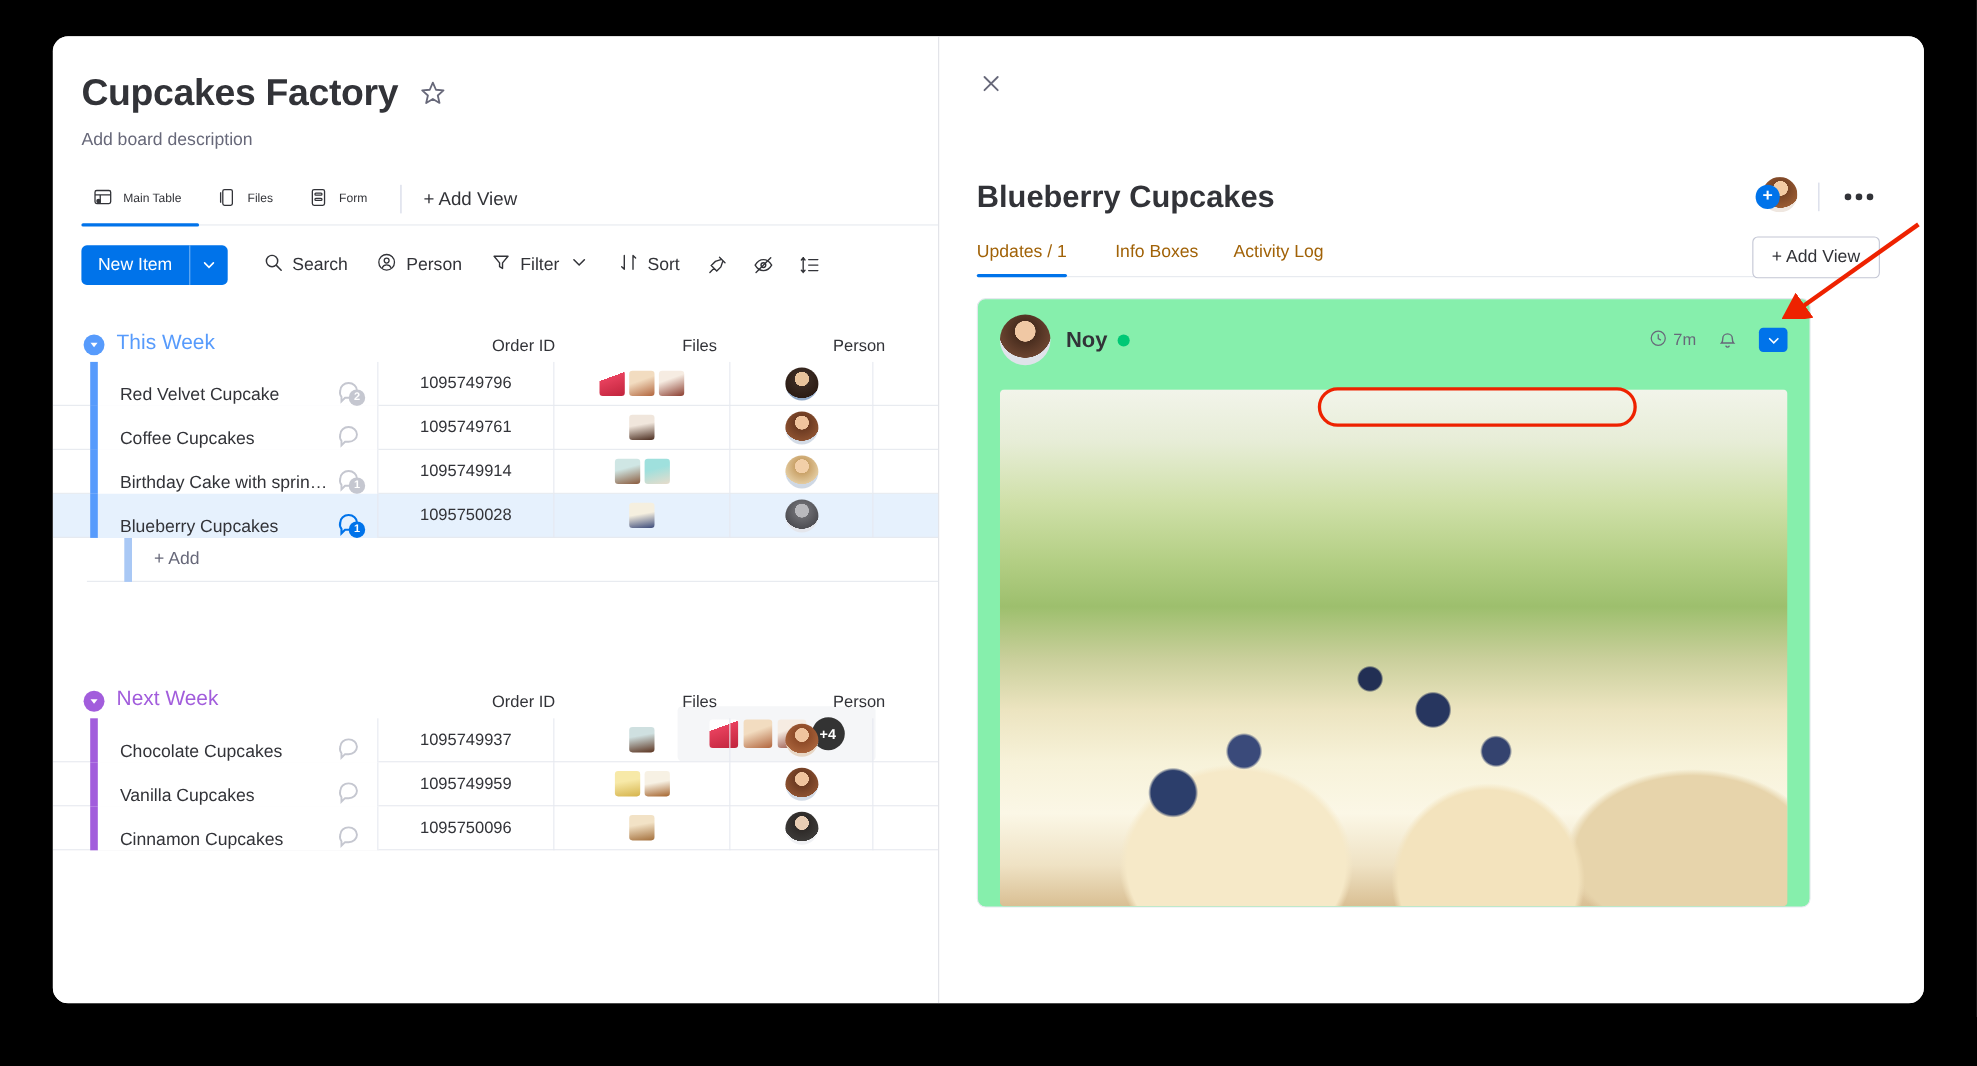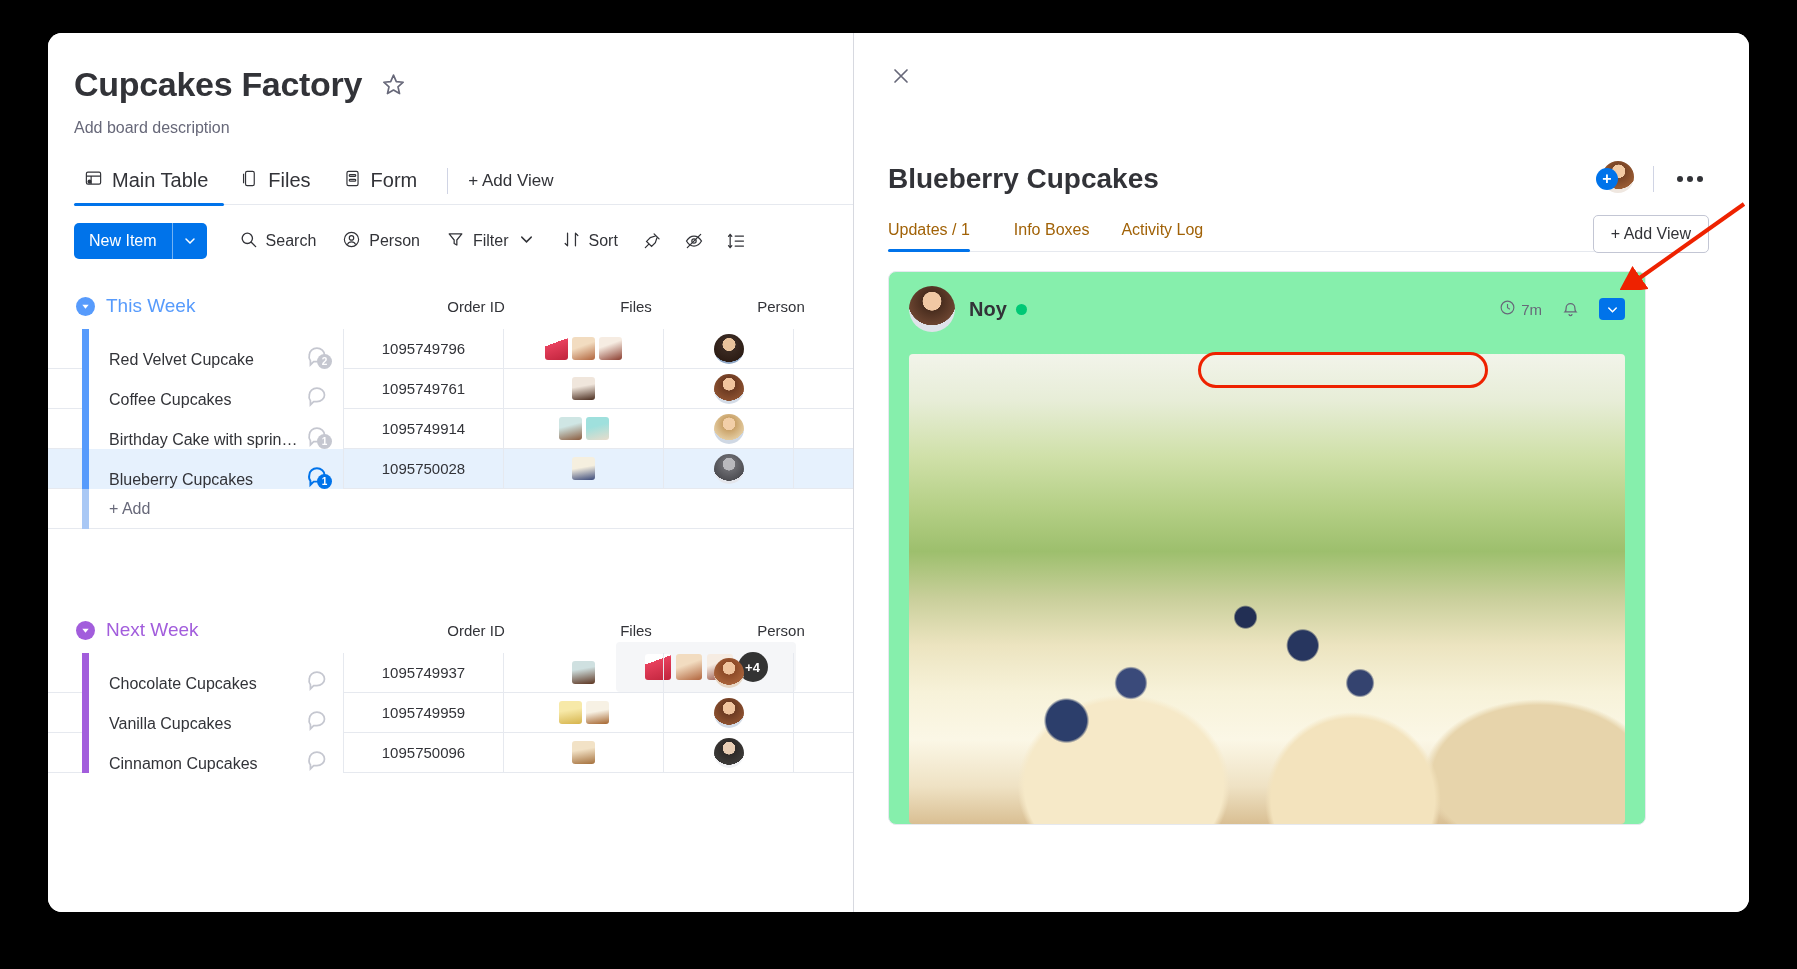--- a/index.html
+++ b/index.html
@@ -52,21 +52,21 @@
   .tabs-row {
     margin-top: 20px;
     display: flex; align-items: center;
     height: 48px;
     border-bottom: 1px solid #e6e9ef;
     padding-right: 0;
   }
   .tab {
     display: flex; align-items: center; gap: 9px;
     padding: 0 16px; height: 48px;
-    font-size: 20px; color: #323338;
+    font-size: 11px; color: #323338;
     cursor: pointer; position: relative;
   }
   .tab:first-child { padding-left: 10px; }
   .tab.active { font-weight: 500; }
   .tab.active::after {
     content: ""; position: absolute; left: 0; right: 0; bottom: -1px;
     height: 3px; background: #0073ea; border-radius: 2px;
   }
   .tab svg { width: 19px; height: 19px; }
   .tab-sep {
@@ -106,21 +106,21 @@
   .tb-btn svg { width: 19px; height: 19px; }
   .tb-icon {
     width: 36px; height: 34px; display: flex; align-items: center;
     justify-content: center; border-radius: 5px; cursor: pointer;
   }
   .tb-icon svg { width: 20px; height: 20px; }
 
   
   .group { margin-top: 30px; }
   .group-hdr {
-    display: flex; align-items: center;
+    display: flex; align-items: flex-end;
     height: 34px;
     padding-left: 28px;
     position: relative;
   }
   .collapse-dot {
     width: 19px; height: 19px; border-radius: 50%;
     display: flex; align-items: center; justify-content: center;
     margin-right: 11px; flex: none; cursor: pointer;
   }
   .group-name {
@@ -176,20 +176,21 @@
   }
   .avatar-sm {
     width: 30px; height: 30px; border-radius: 50%;
     background-size: cover; background-position: center;
   }
   .row.selected { background: #e6f1fd; }
   .row.selected .cell-name { background: #e6f1fd; }
   .add-row {
     display: flex; align-items: center; height: 40px;
     border-bottom: 1px solid #e6e9ef;
+    margin-left: 31px;
   }
   .add-row .row-color { background: #a9c8f5; }
   .add-text { padding-left: 20px; font-size: 16px; color: #676879; cursor: pointer; }
 
   .files-popover {
     position: absolute;
     left: 568px; top: 609px;
     width: 180px; height: 50px;
     background: #f5f6f8; border-radius: 4px;
     display: flex; align-items: center; justify-content: center; gap: 5px;

